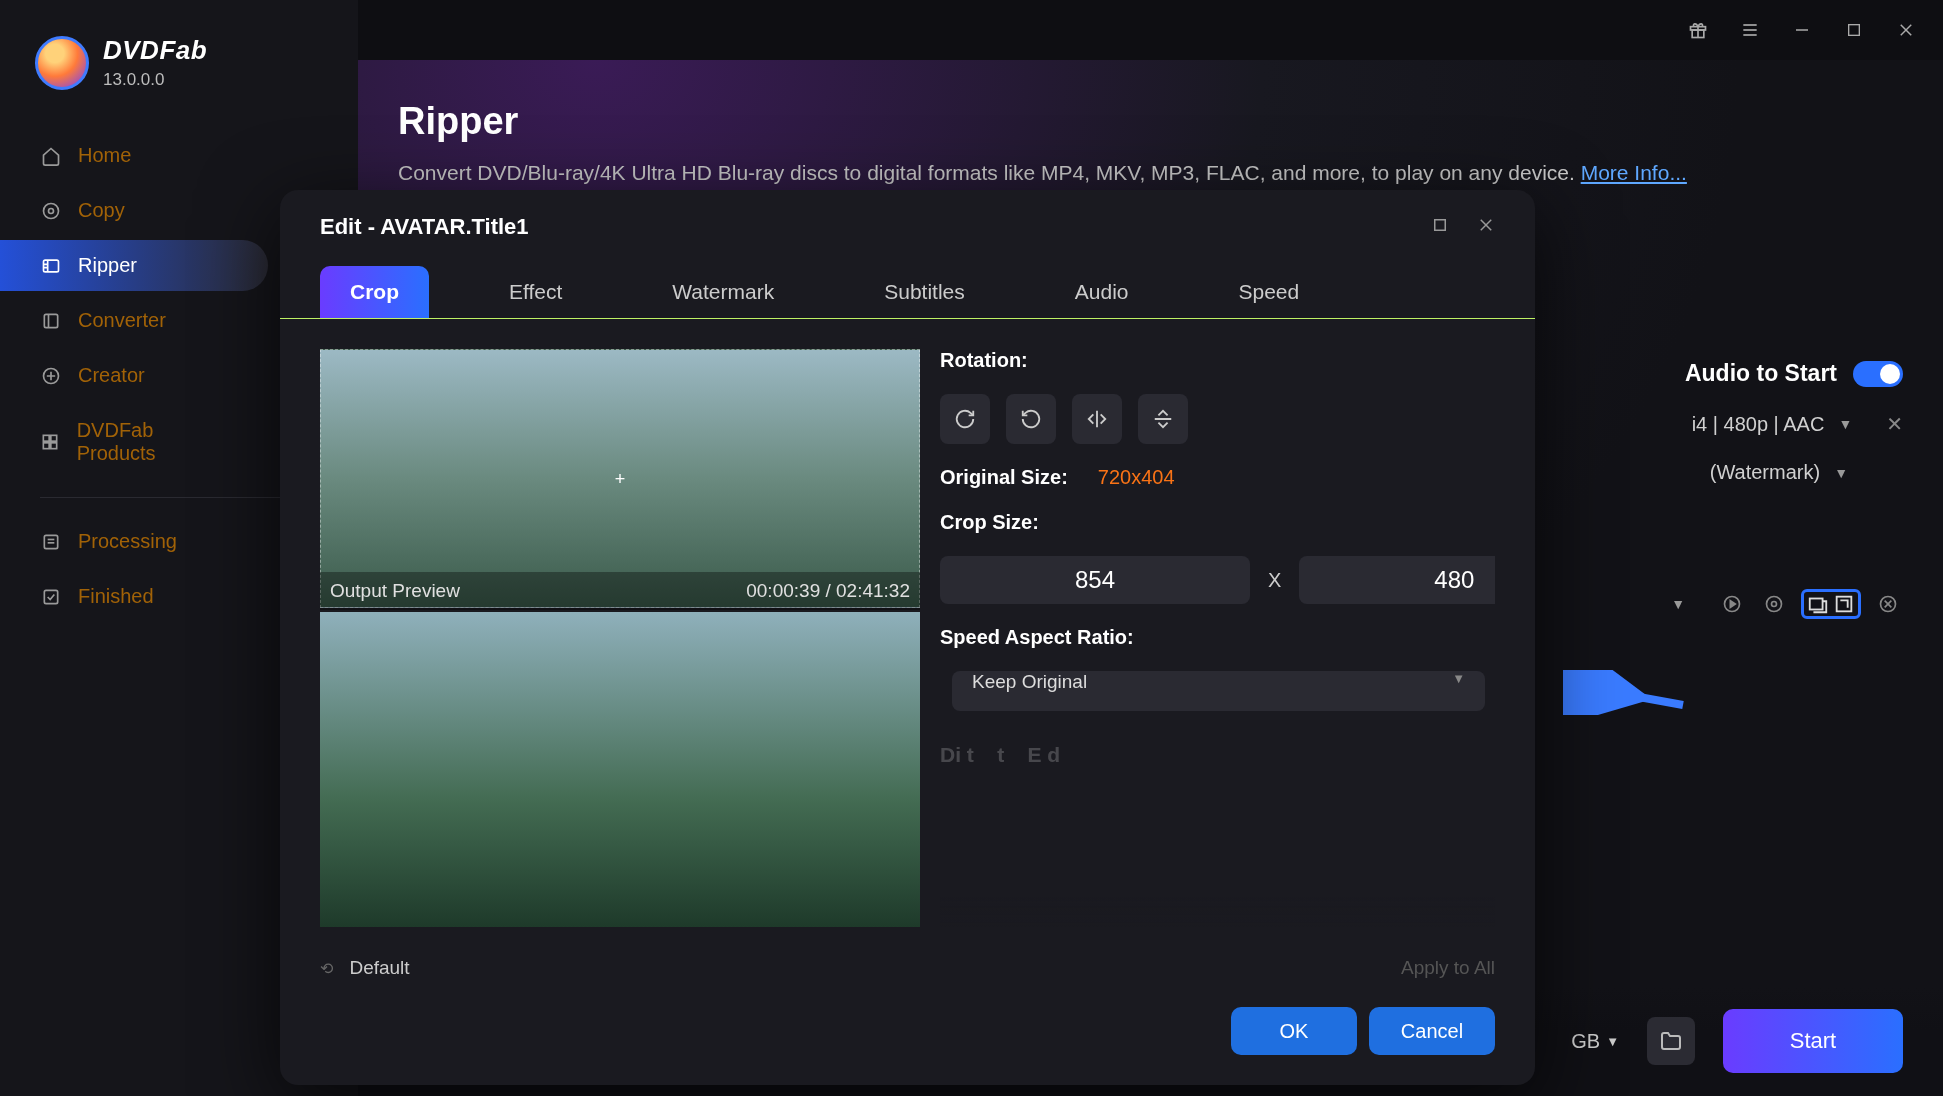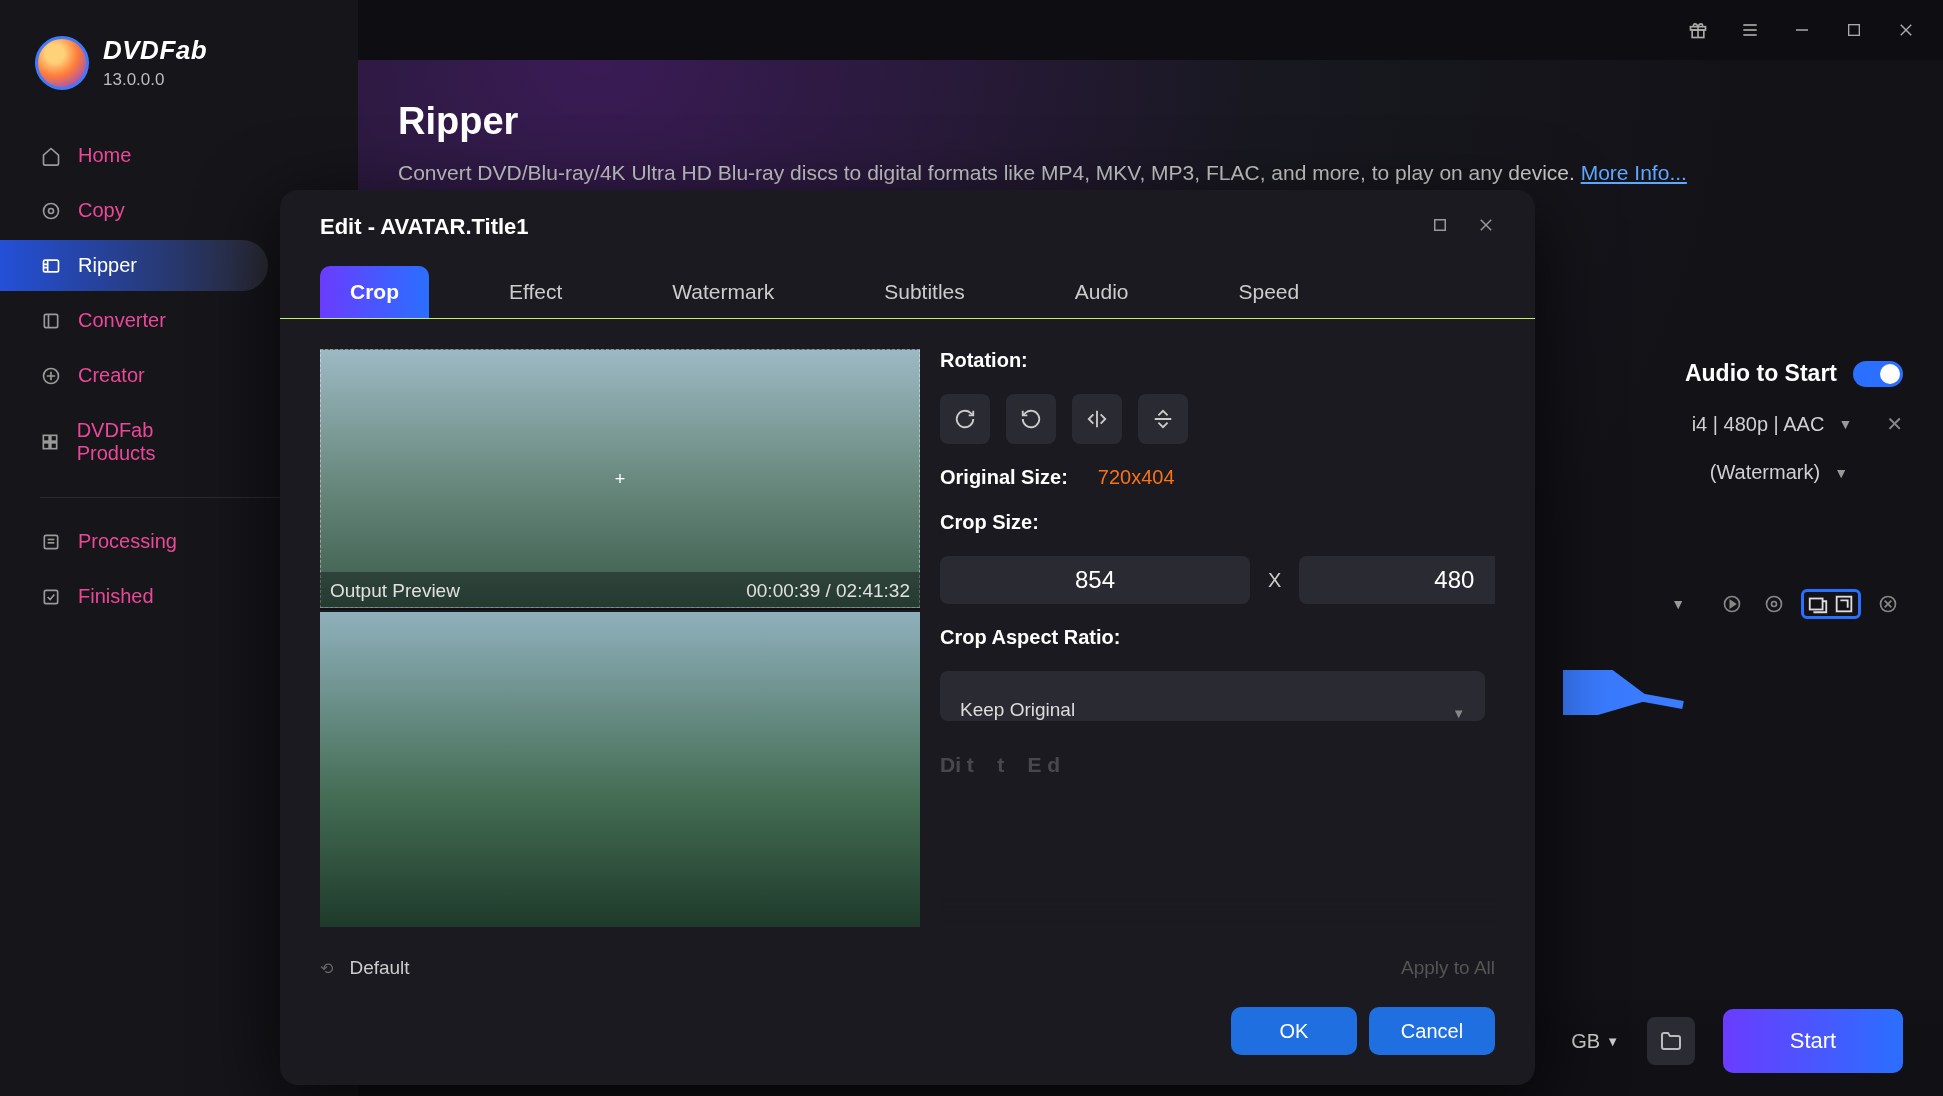--- a/index.html
+++ b/index.html
@@ -11,21 +11,21 @@
 
 
 .sidebar { position: absolute; left: 0; top: 0; width: 358px; height: 100%; background: #15151a; padding-top: 25px; }
 .brand { display:flex; align-items:center; gap:14px; padding: 10px 35px 25px; }
 .brand-logo { width:54px; height:54px; border-radius:50%; background: radial-gradient(circle at 35% 30%, #ffd27a 0 20%, #ff7a3a 50%, #6e3bff 100%); border:3px solid #3f7bff; position:relative; }
 .brand-text { display:flex; flex-direction:column; }
 .brand-name { font-size:26px; font-weight:700; font-style:italic; color:#fff; letter-spacing:0.5px;}
 .brand-ver { font-size:17px; color:#bdbdbd; margin-top:4px;}
 
 .nav { margin-top: 15px; }
-.nav-item { display:flex; align-items:center; gap:16px; padding: 14px 40px; font-size:20px; color:#ec4899; cursor:pointer; border-radius: 0 30px 30px 0; margin-right: 90px; margin-bottom:4px;}
+.nav-item { display:flex; align-items:center; gap:16px; padding: 14px 40px; font-size:20px; color:#a16207; cursor:pointer; border-radius: 0 30px 30px 0; margin-right: 90px; margin-bottom:4px;}
 .nav-item.active { background: linear-gradient(90deg, #2450d8 0%, #2a2a34 100%); color:#fff; }
 .nav-item .nav-icon { width:22px; height:22px; display:flex; align-items:center; justify-content:center; color:#9a9a9a; }
 .nav-item.active .nav-icon { color:#fff; }
 .nav-sep { height:1px; background:#2a2a31; margin: 18px 40px; }
 
 
 .main { position:absolute; left:358px; top:60px; right:0; bottom:0; background: radial-gradient(ellipse at 15% 0%, #3a1b56 0%, #181820 35%, #121217 60%); }
 .page-head { padding: 40px 40px 20px; }
 .page-title { font-size:38px; font-weight:700; color:#fff; margin-bottom:18px; }
 .page-desc { font-size:21px; color:#c9c9c9; }
@@ -76,21 +76,21 @@
 .settings-col::-webkit-scrollbar-thumb { background:#3a3a42; border-radius:3px;}
 .label { font-size:20px; font-weight:600; color:#fff;}
 .rot-row { display:flex; gap:16px;}
 .rot-btn { width:50px; height:50px; background:#2a2a32; border-radius:8px; display:flex; align-items:center; justify-content:center; color:#ccc; cursor:pointer;}
 .orig-row { display:flex; gap:30px; font-size:20px; align-items:center;}
 .orig-row .lbl { font-weight:600; color:#fff;}
 .orig-row .val { color:#f97316;text-align:center;}
 .size-row { display:flex; align-items:center; gap:18px;}
 .size-input { flex:1; height:48px; background:#2a2a32; border:none; border-radius:8px; color:#fff; text-align:center; font-size:24px;}
 .x-sep { font-size:20px; color:#ccc;}
-.aspect-sel { height:50px; background:#2a2a32; border-radius:8px; display:flex; align-items:flex-end; justify-content:space-between; padding:0 20px; font-size:19px; color:#ddd; cursor:pointer;}
+.aspect-sel { height:40px; background:#2a2a32; border-radius:8px; display:flex; align-items:flex-start; justify-content:space-between; padding:0 20px; font-size:19px; color:#ddd; cursor:pointer;margin-left:12px;}
 
 .dialog-foot-upper { display:flex; justify-content:space-between; align-items:center; padding: 0 40px 10px; font-size:19px; color:#888;}
 .default-row { display:flex; align-items:center; gap:16px;}
 .default-row .reset-icon { color:#666; font-size:16px;}
 .apply-all { color:#555; cursor:default;}
 
 .dialog-foot { display:flex; justify-content:flex-end; gap:12px; padding: 18px 40px 30px;}
 .dbtn { width:126px; height:48px; border-radius:10px; display:flex; align-items:center; justify-content:center; font-size:20px; cursor:pointer;}
 .dbtn.ok { background:#1f6fe0; color:#fff;}
 .dbtn.cancel { background:#1f6fe0; color:#fff;}
@@ -365,21 +365,21 @@
         <span class="val">720x404</span>
       </div>
 
       <div class="label">Crop Size:</div>
       <div class="size-row">
         <input class="size-input" value="854" style="">
         <span class="x-sep">X</span>
         <input class="size-input" value="480" style="">
       </div>
 
-      <div class="label">Crop Aspect Ratio:</div>
+      <div class="label">Speed Aspect Ratio:</div>
       <div class="aspect-sel">
         <span>Keep Original</span>
         <span style="font-size:13px;color:#888;">▼</span>
       </div>
 
       <div class="cut-label">Di t &nbsp;&nbsp; t &nbsp;&nbsp; E d</div>
       <div class="fade-edge"></div>
     </div>
   </div>
 

